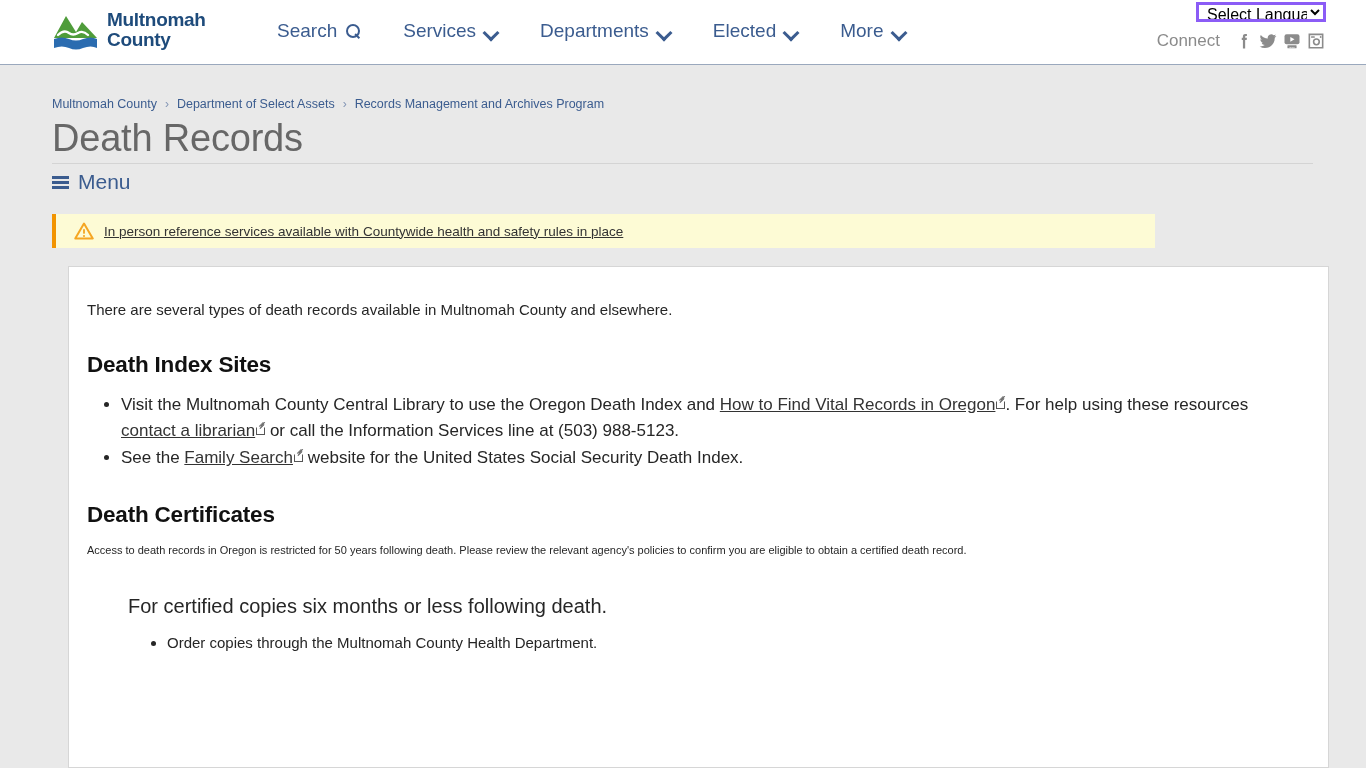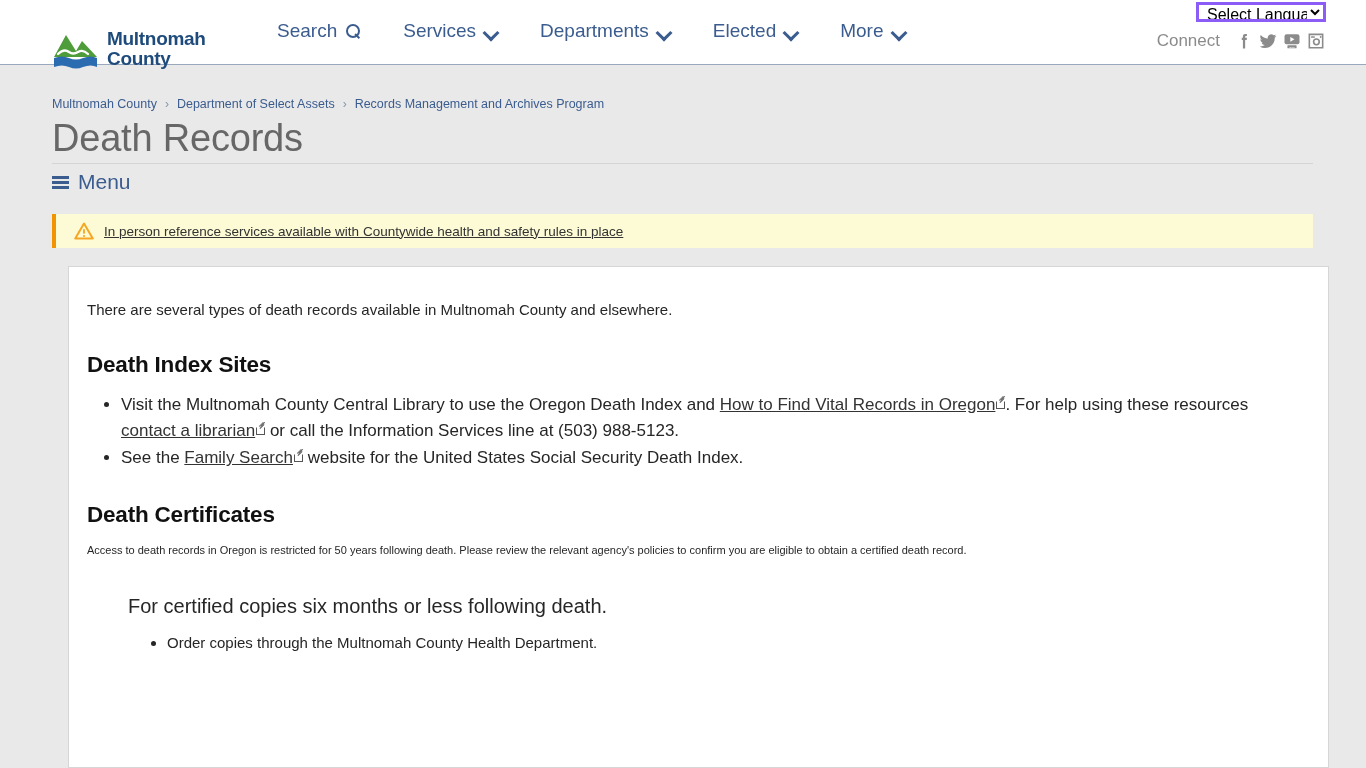--- a/index.html
+++ b/index.html
@@ -18,21 +18,20 @@
     height: 65px;
     background: #ffffff;
     border-bottom: 1px solid #9aa8bd;
   }
 
   .brand {
     position: absolute;
     left: 52px; top: 8px;
     display: flex; align-items: center;
     text-decoration: none;
-    margin-top: 19px;
   }
   .brand-mark { width: 48px; height: 44px; flex: none; }
   .brand-text {
     margin-left: 7px;
     color: #1e4b7b;
     font-weight: bold;
     font-size: 19px;
     line-height: 20px;
     letter-spacing: -0.3px;
   }
@@ -168,21 +167,21 @@
     background: #3b5c8f;
   }
   .hamburger span:nth-child(1) { top: 1px; }
   .hamburger span:nth-child(2) { top: 6px; }
   .hamburger span:nth-child(3) { top: 11px; }
 
   
   .alert {
     position: absolute;
     left: 52px; top: 214px;
-    width: 1261px;
+    width: 1103px;
     min-height: 34px;
     background: #fdfbd5;
     border-left: 4px solid #f29400;
     display: flex; align-items: center;
     padding: 6px 10px;
   }
   .alert-icon { width: 20px; height: 20px; margin: 0 10px 0 8px; flex: none; }
   .alert-link {
     color: #333333;
     font-size: 13.5px;

